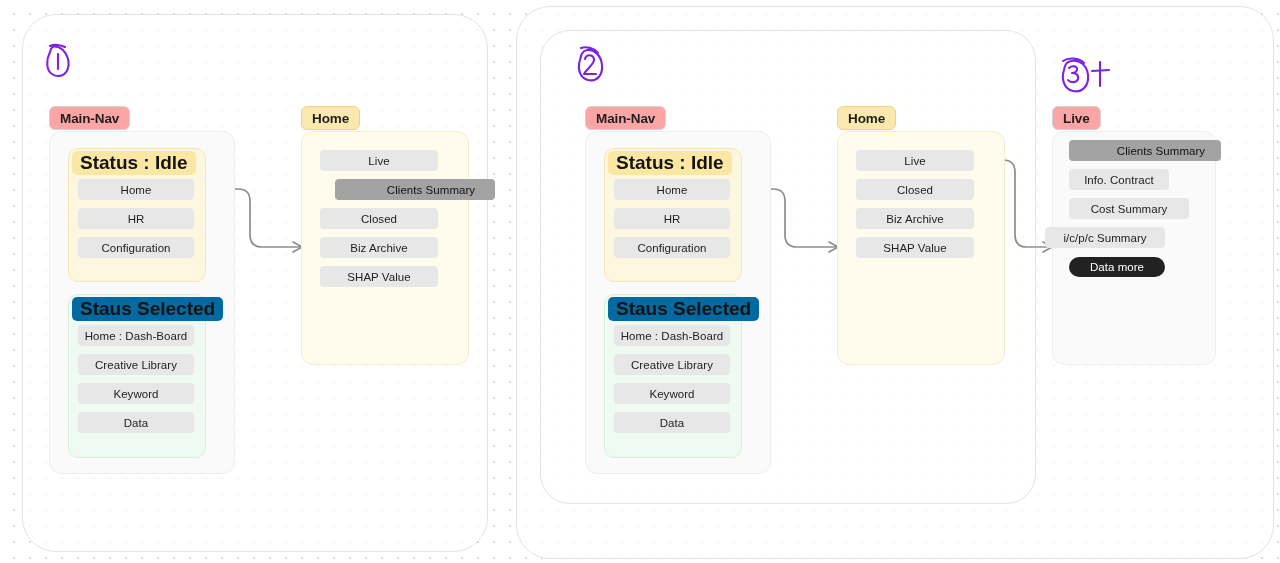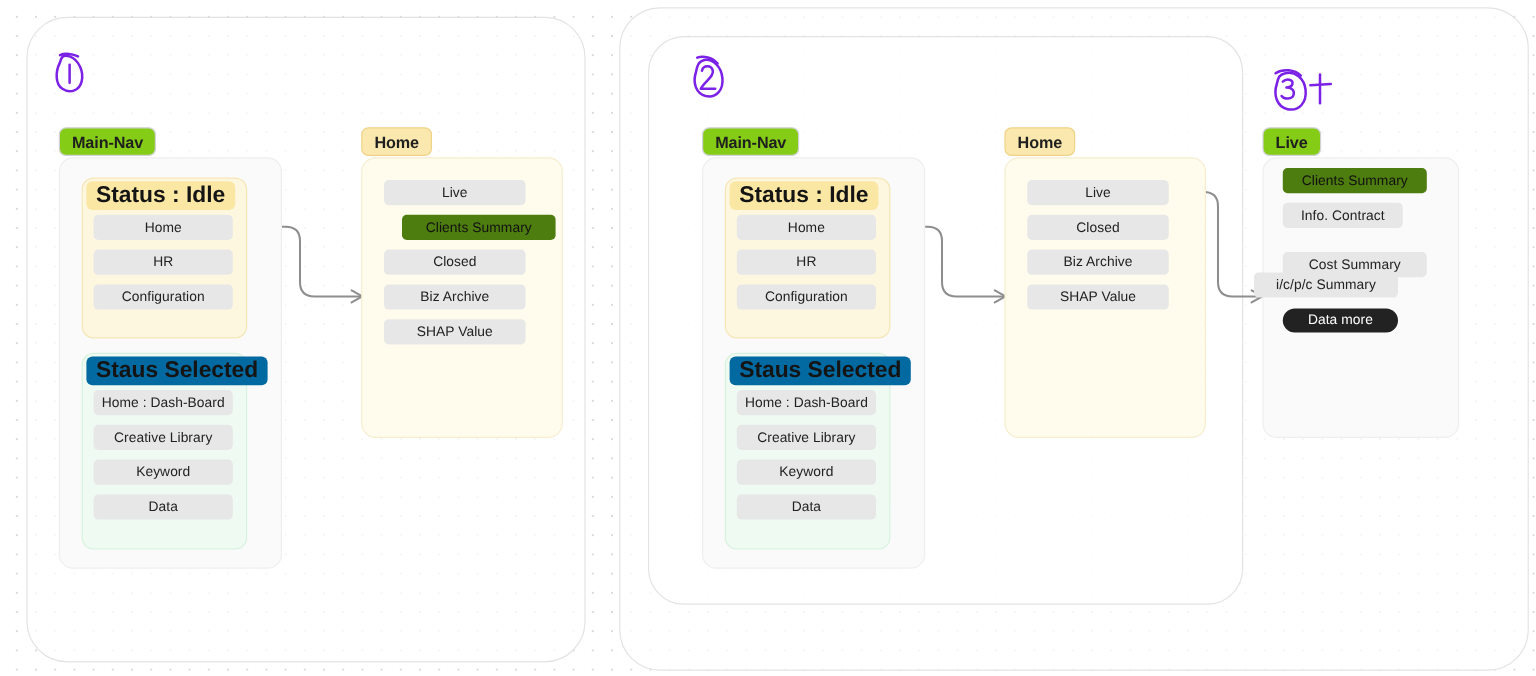--- a/index.html
+++ b/index.html
@@ -35,21 +35,21 @@
   
   .pill{
     position:absolute;
     display:flex;align-items:center;justify-content:center;
     height:22px;padding:0 10px;
     border-radius:6px;
     font-size:13.5px;font-weight:700;color:#1f1f1f;
     white-space:nowrap;
     letter-spacing:-0.1px;
   }
-  .pill.grey{background:#84cc16;border:1px solid #d2d2d6;}
+  .pill.grey{background:#fca5a5;border:1px solid #d2d2d6;}
   .pill.amber{background:#fae8ae;border:1px solid #efd488;}
 
   
   .card{
     position:absolute;
     border-radius:12px;
   }
   .card.plain{background:#fafafa;border:1px solid #eeeeef;}
   .card.cream{background:#fffcee;border:1px solid #f6edcf;}
 
@@ -77,21 +77,21 @@
     position:absolute;
     display:flex;align-items:center;justify-content:center;
     height:21px;
     border-radius:4px;
     background:#e7e7e7;
     color:#222;
     font-size:11.5px;
     white-space:nowrap;
     letter-spacing:0.05px;
   }
-  .item.sel{background:#4d7c0f;color:#111;}
+  .item.sel{background:#a3a3a3;color:#111;padding-left:32px;}
   .item.dark{
     background:#222222;color:#ffffff;border-radius:11px;height:20px;
     font-size:11.5px;
   }
 
   
   .annot{position:absolute;pointer-events:none;}
 
   
   svg.wires{position:absolute;inset:0;width:1280px;height:563px;overflow:visible;}
@@ -190,17 +190,17 @@
   <div class="card cream" style="left:837px;top:131px;width:166px;height:232px;"></div>
   <div class="item" style="left:856px;top:150px;width:118px;">Live</div>
   <div class="item" style="left:856px;top:179px;width:118px;">Closed</div>
   <div class="item" style="left:856px;top:208px;width:118px;">Biz Archive</div>
   <div class="item" style="left:856px;top:237px;width:118px;">SHAP Value</div>
 
   <div class="pill grey" style="left:1052px;top:106px;">Live</div>
   <div class="card plain" style="left:1052px;top:131px;width:162px;height:232px;"></div>
   <div class="item sel" style="left:1069px;top:140px;width:120px;">Clients Summary</div>
   <div class="item" style="left:1069px;top:169px;width:100px;">Info. Contract</div>
-  <div class="item" style="left:1069px;top:210px;width:120px;">Cost Summary</div>
+  <div class="item" style="left:1069px;top:198px;width:120px;">Cost Summary</div>
   <div class="item" style="left:1045px;top:227px;width:120px;">i/c/p/c Summary</div>
   <div class="item dark" style="left:1069px;top:257px;width:96px;">Data more</div>
 
 </div>
 
 </body></html>

